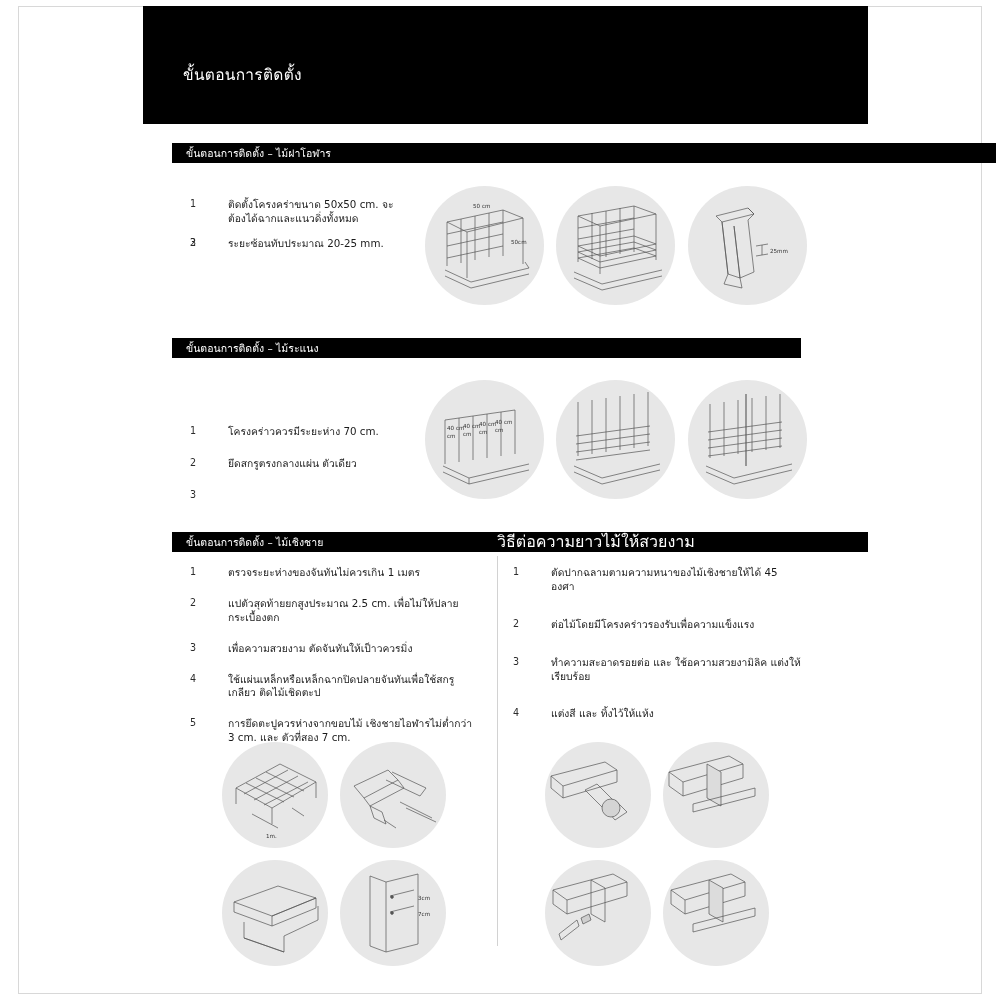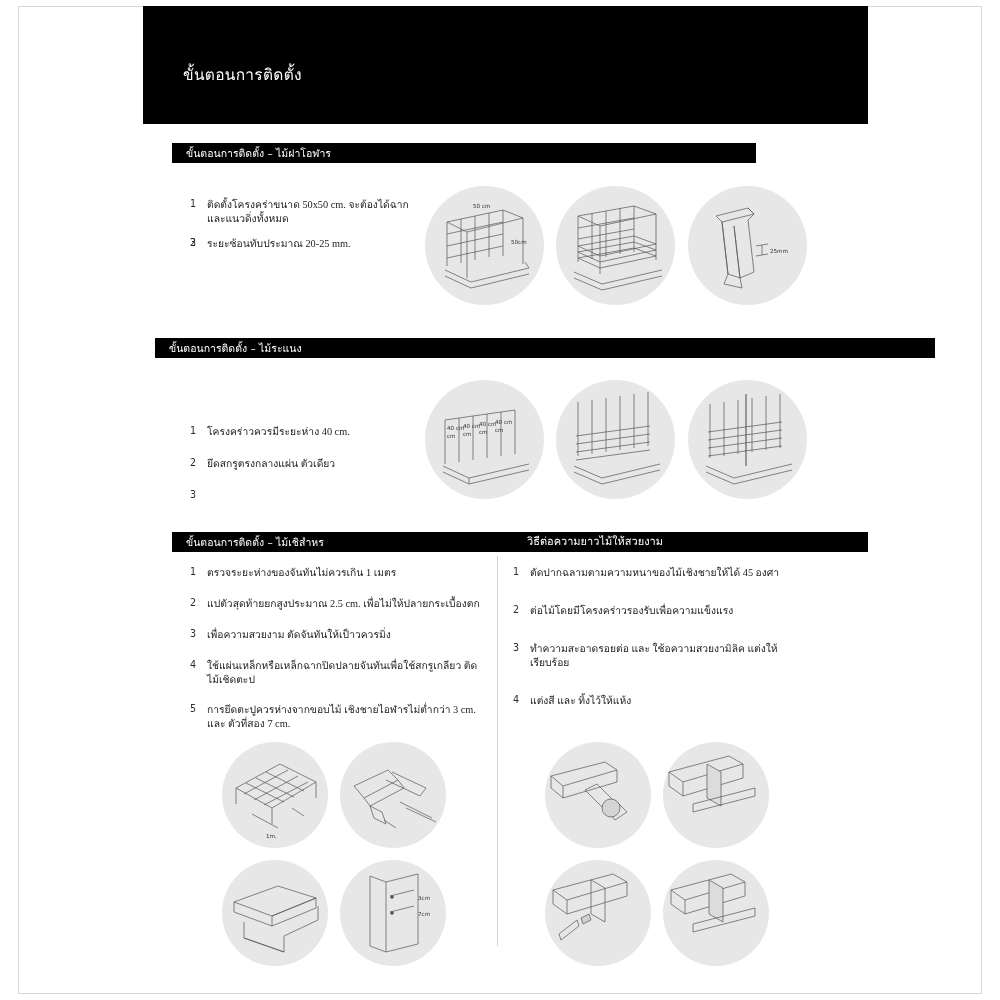--- a/index.html
+++ b/index.html
@@ -8,31 +8,31 @@
   .sheet{position:absolute;left:18px;top:6px;width:964px;height:988px;border:1px solid #d8d8d8;background:#fff;box-sizing:border-box;}
 
   
   .banner{position:absolute;left:143px;top:6px;width:725px;height:118px;background:#000;}
   .banner-title{position:absolute;left:183px;top:62px;color:#fff;font-size:15.5px;letter-spacing:.3px;}
 
   
   .bar{position:absolute;height:20px;background:#000;}
   .bar-label{position:absolute;color:#fff;font-size:10.5px;line-height:20px;white-space:nowrap;}
 
-  .bar1{left:172px;top:143px;width:584px;}
+  .bar1{left:172px;top:143px;width:824px;}
   .bar1 .lbl{left:14px;}
-  .bar2{left:155px;top:338px;width:780px;}
+  .bar2{left:172px;top:338px;width:629px;}
   .bar3{left:172px;top:532px;width:696px;}
-  .bar-split-label2{position:absolute;color:#fff;font-size:11px;line-height:20px;left:355px;top:0;}
+  .bar-split-label2{position:absolute;color:#fff;font-size:16px;line-height:20px;left:325px;top:0;}
 
   
   .list{position:absolute;font-size:10.3px;color:#1a1a1a;}
   .row{position:relative;margin-bottom:11px;}
   .num{position:absolute;left:0;top:0;width:16px;text-align:left;font-size:9.6px;color:#2b2b2b;}
-  .txt{display:block;margin-left:17px;line-height:1.35;font-family:Liberation Serif, serif;}
+  .txt{display:block;margin-left:38px;line-height:1.35;}
 
   .list1{left:190px;top:198px;width:220px;}
   .list2{left:190px;top:425px;width:225px;}
   .list3{left:190px;top:566px;width:290px;}
   .list4{left:513px;top:566px;width:290px;}
 
   
   .vdiv{position:absolute;left:497px;top:556px;width:1px;height:390px;background:#d2d2d2;}
 
   
@@ -118,21 +118,21 @@
     </svg>
   </div>
 
   <div class="bar bar2" data-interactable="false">
     <span class="bar-label lbl" style="left:14px;" data-interactable="false">ขั้นตอนการติดตั้ง – ไม้ระแนง</span>
   </div>
 
   <div class="list list2" data-interactable="false">
     <div class="row" style="margin-bottom:18px;" data-interactable="false">
       <span class="num" data-interactable="false">1</span>
-      <span class="txt" data-interactable="false">โครงคร่าวควรมีระยะห่าง 40 cm.</span>
+      <span class="txt" data-interactable="false">โครงคร่าวควรมีระยะห่าง 70 cm.</span>
     </div>
     <div class="row" style="margin-bottom:18px;" data-interactable="false">
       <span class="num" data-interactable="false">2</span>
       <span class="txt" data-interactable="false">ยึดสกรูตรงกลางแผ่น ตัวเดียว</span>
     </div>
     <div class="row" data-interactable="false">
       <span class="num" data-interactable="false">3</span>
     </div>
   </div>
 
@@ -173,21 +173,21 @@
         <path d="M22,24 L22,78 M36,22 L36,76 M50,20 L50,74 M64,18 L64,72 M78,16 L78,70 M92,14 L92,68"></path>
         <path d="M20,52 L94,42 M20,60 L94,50 M20,68 L94,58 M20,76 L94,66"></path>
         <path d="M58,14 L58,86" stroke-width="1.1"></path>
         <path d="M18,86 L46,98 L104,84"></path>
         <path d="M18,92 L46,104 L104,90"></path>
       </g>
     </svg>
   </div>
 
   <div class="bar bar3" data-interactable="false">
-    <span class="bar-label lbl" style="left:14px;" data-interactable="false">ขั้นตอนการติดตั้ง – ไม้เชิสำหร</span>
+    <span class="bar-label lbl" style="left:14px;" data-interactable="false">ขั้นตอนการติดตั้ง – ไม้เชิงชาย</span>
     <span class="bar-split-label2" data-interactable="false">วิธีต่อความยาวไม้ให้สวยงาม</span>
   </div>
 
   <div class="vdiv" data-interactable="false"></div>
 
   <div class="list list3" data-interactable="false">
     <div class="row" style="margin-bottom:17px;" data-interactable="false">
       <span class="num" data-interactable="false">1</span>
       <span class="txt" data-interactable="false">ตรวจระยะห่างของจันทันไม่ควรเกิน 1 เมตร</span>
     </div>

